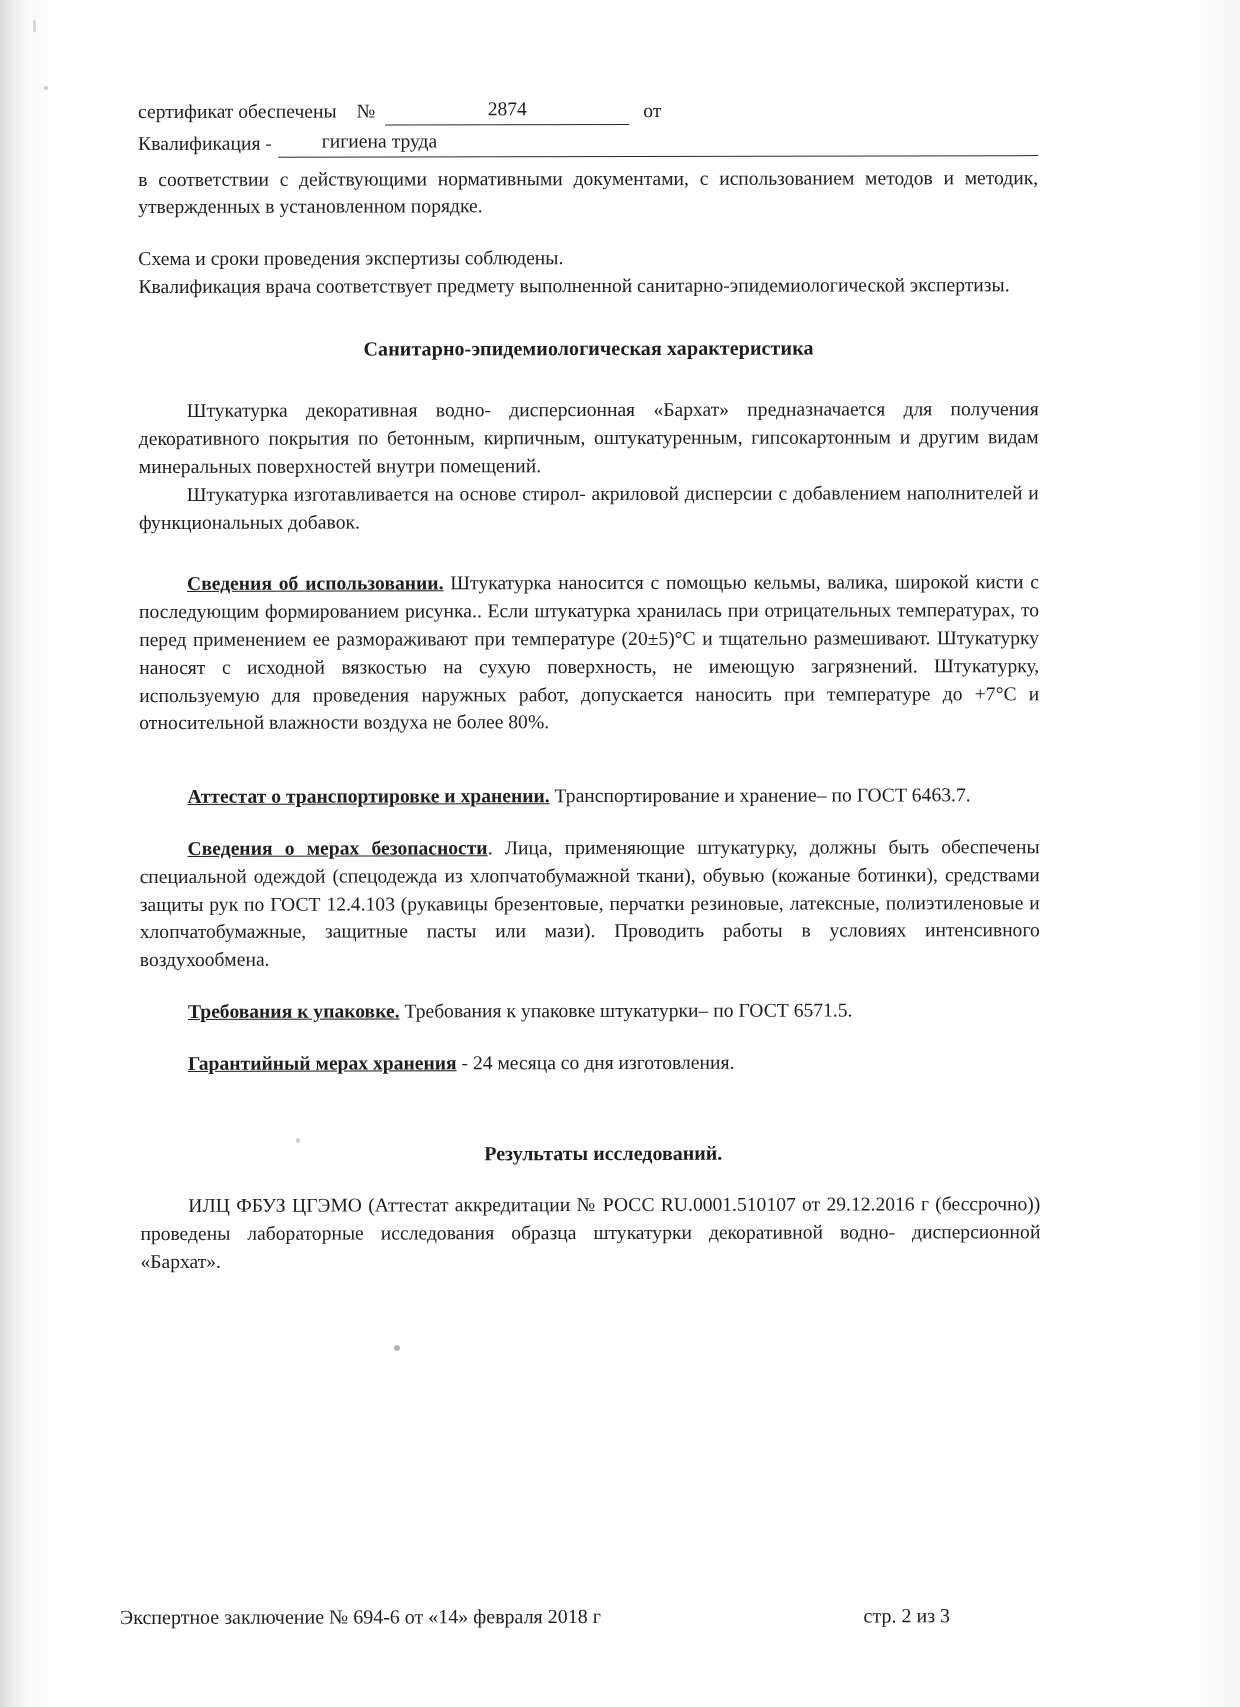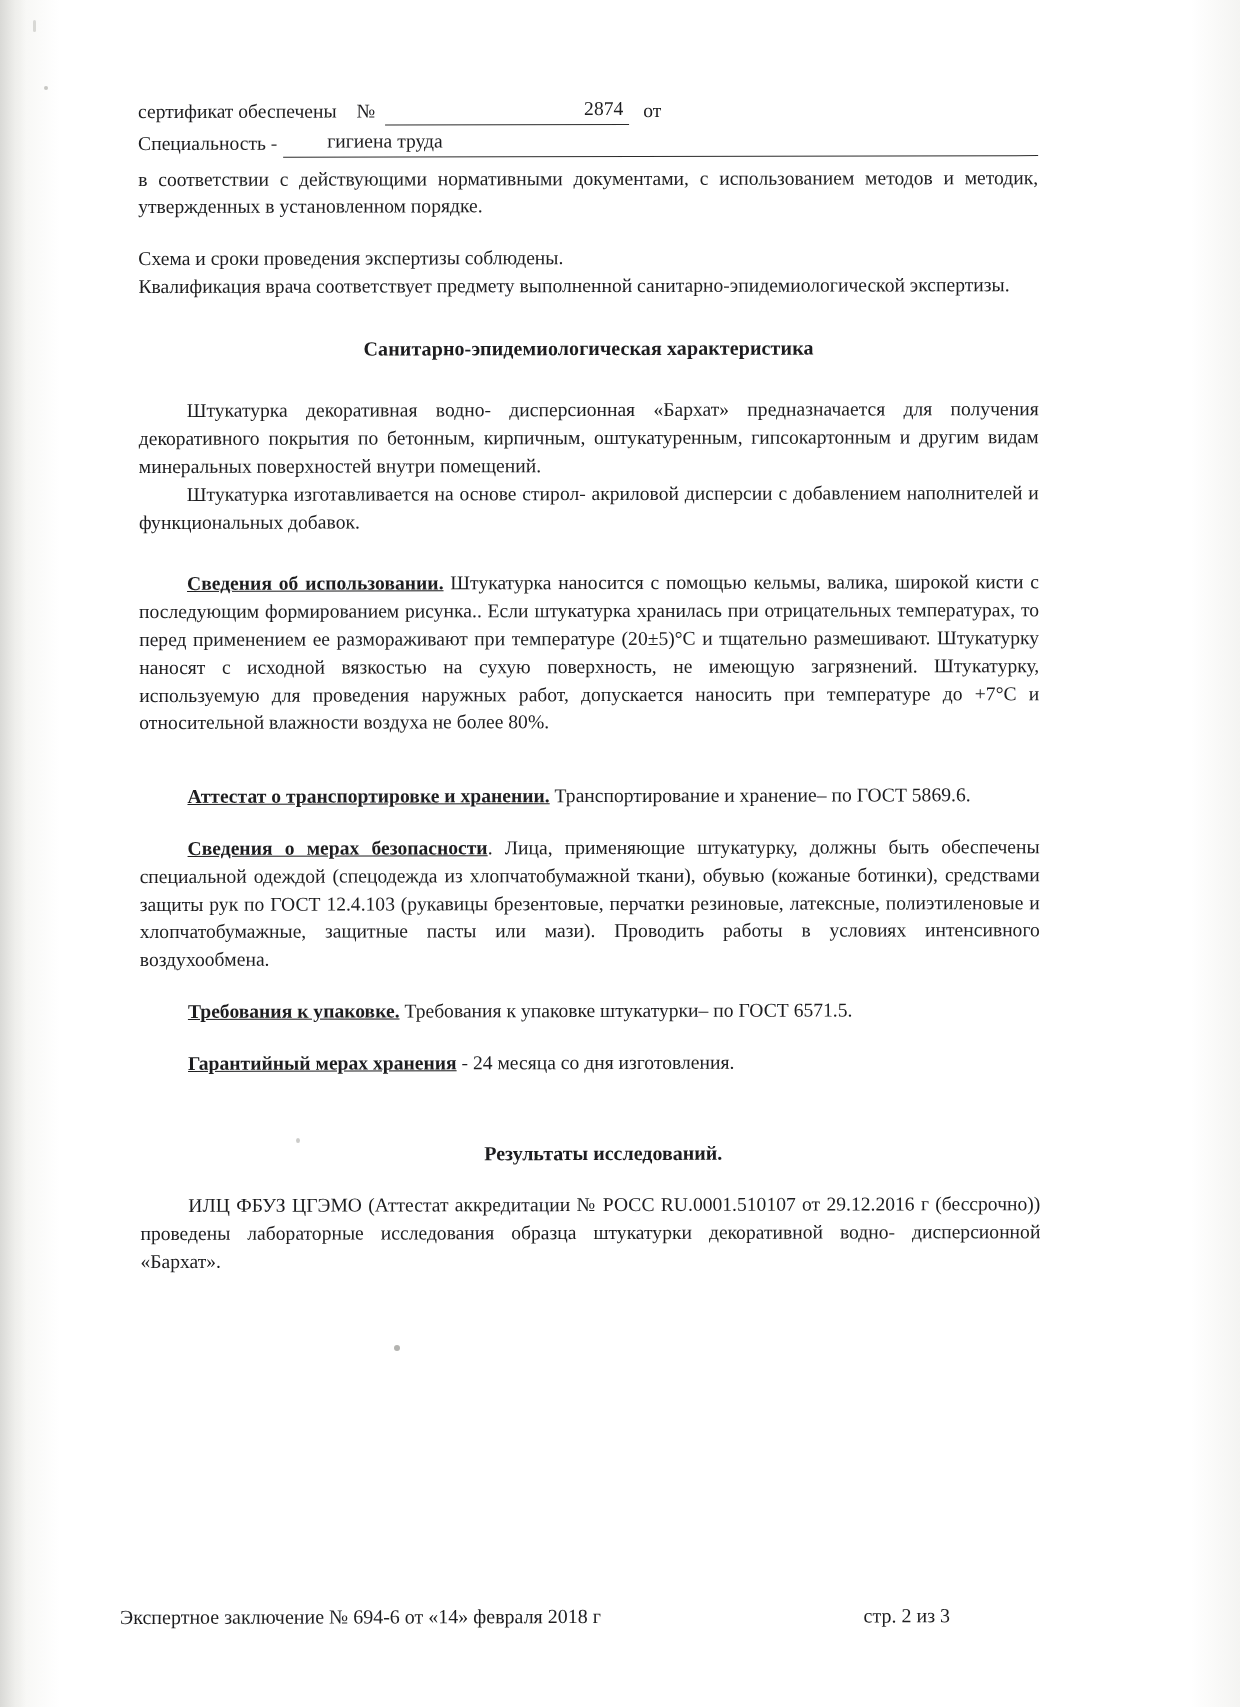--- a/index.html
+++ b/index.html
@@ -52,21 +52,21 @@
   
   .cert-line {
     display: flex;
     align-items: flex-end;
     white-space: nowrap;
     margin-bottom: 2px;
   }
   .cert-line .lbl { padding-right: 6px; }
   .fill {
     border-bottom: 1.3px solid #2b2b2b;
-    text-align: right;
+    text-align: center;
     padding: 0 6px 1px 6px;
     font-family: "Liberation Serif", serif;
   }
   .fill.num   { width: 232px; }
   .fill.date  { width: 288px; }
   .fill.spec  { width: 733px; text-align: left; padding-left: 44px; }
   .cert-line .mid { padding: 0 10px 0 14px; }
 
   p {
     margin: 0;
@@ -123,21 +123,21 @@
 <div class="content skew">
 
   <div class="cert-line">
     <span class="lbl">сертификат обеспечены</span>
     <span class="mid">№</span>
     <span class="fill num">2874</span>
     <span class="mid">от</span>
   </div>
 
   <div class="cert-line">
-    <span class="lbl">Специальность -</span>
+    <span class="lbl">Квалификация -</span>
     <span class="fill spec">гигиена труда</span>
   </div>
 
   <div style="height:6px"></div>
 
   <p>в соответствии с действующими нормативными документами, с использованием методов и методик, утвержденных в установленном порядке.</p>
 
   <div class="gap-md"></div>
 
   <p>Схема и сроки проведения экспертизы соблюдены.</p>
@@ -154,21 +154,21 @@
 
   <div class="gap-lg"></div>
 
   <p class="indent">
     <span class="bold">Сведения об использовании.</span><span> Штукатурка наносится  с помощью кельмы, валика, широкой кисти с последующим формированием рисунка.. Если штукатурка   хранилась при отрицательных температурах, то перед применением ее размораживают при температуре (20±5)°С и тщательно размешивают. Штукатурку наносят с исходной вязкостью на сухую поверхность, не имеющую загрязнений.  Штукатурку, используемую для проведения наружных работ, допускается наносить при температуре до +7°С и относительной влажности воздуха не более 80%.</span>
   </p>
 
   <div class="gap-xl"></div>
 
   <p class="indent">
-    <span class="bold">Аттестат о транспортировке и хранении.</span><span>  Транспортирование и хранение– по ГОСТ 5869.6.</span>
+    <span class="bold">Аттестат о транспортировке и хранении.</span><span>  Транспортирование и хранение– по ГОСТ 6463.7.</span>
   </p>
 
   <div class="gap-md"></div>
 
   <p class="indent">
     <span class="bold">Сведения о мерах безопасности</span><span>. Лица,  применяющие штукатурку, должны быть обеспечены специальной одеждой (спецодежда из хлопчатобумажной ткани), обувью (кожаные ботинки), средствами защиты рук по ГОСТ 12.4.103 (рукавицы брезентовые, перчатки резиновые, латексные, полиэтиленовые и хлопчатобумажные, защитные пасты или мази). Проводить работы  в условиях интенсивного воздухообмена.</span>
   </p>
 
   <div class="gap-md"></div>
 

